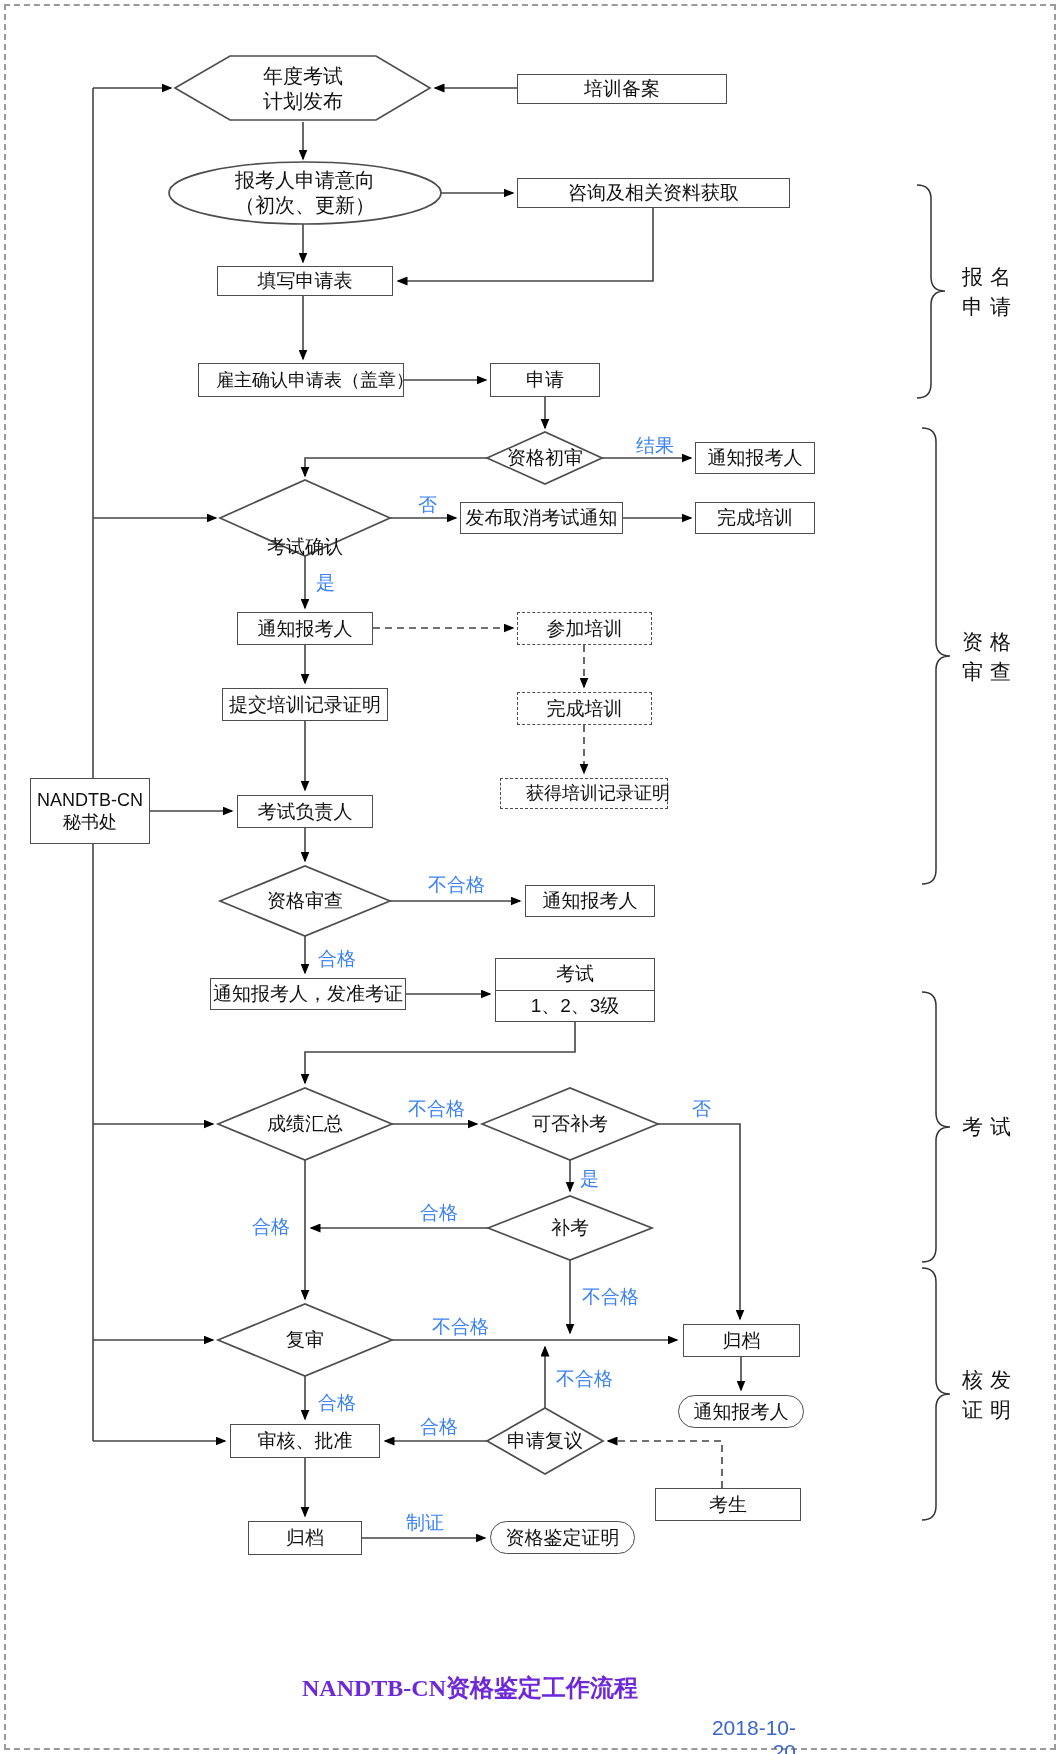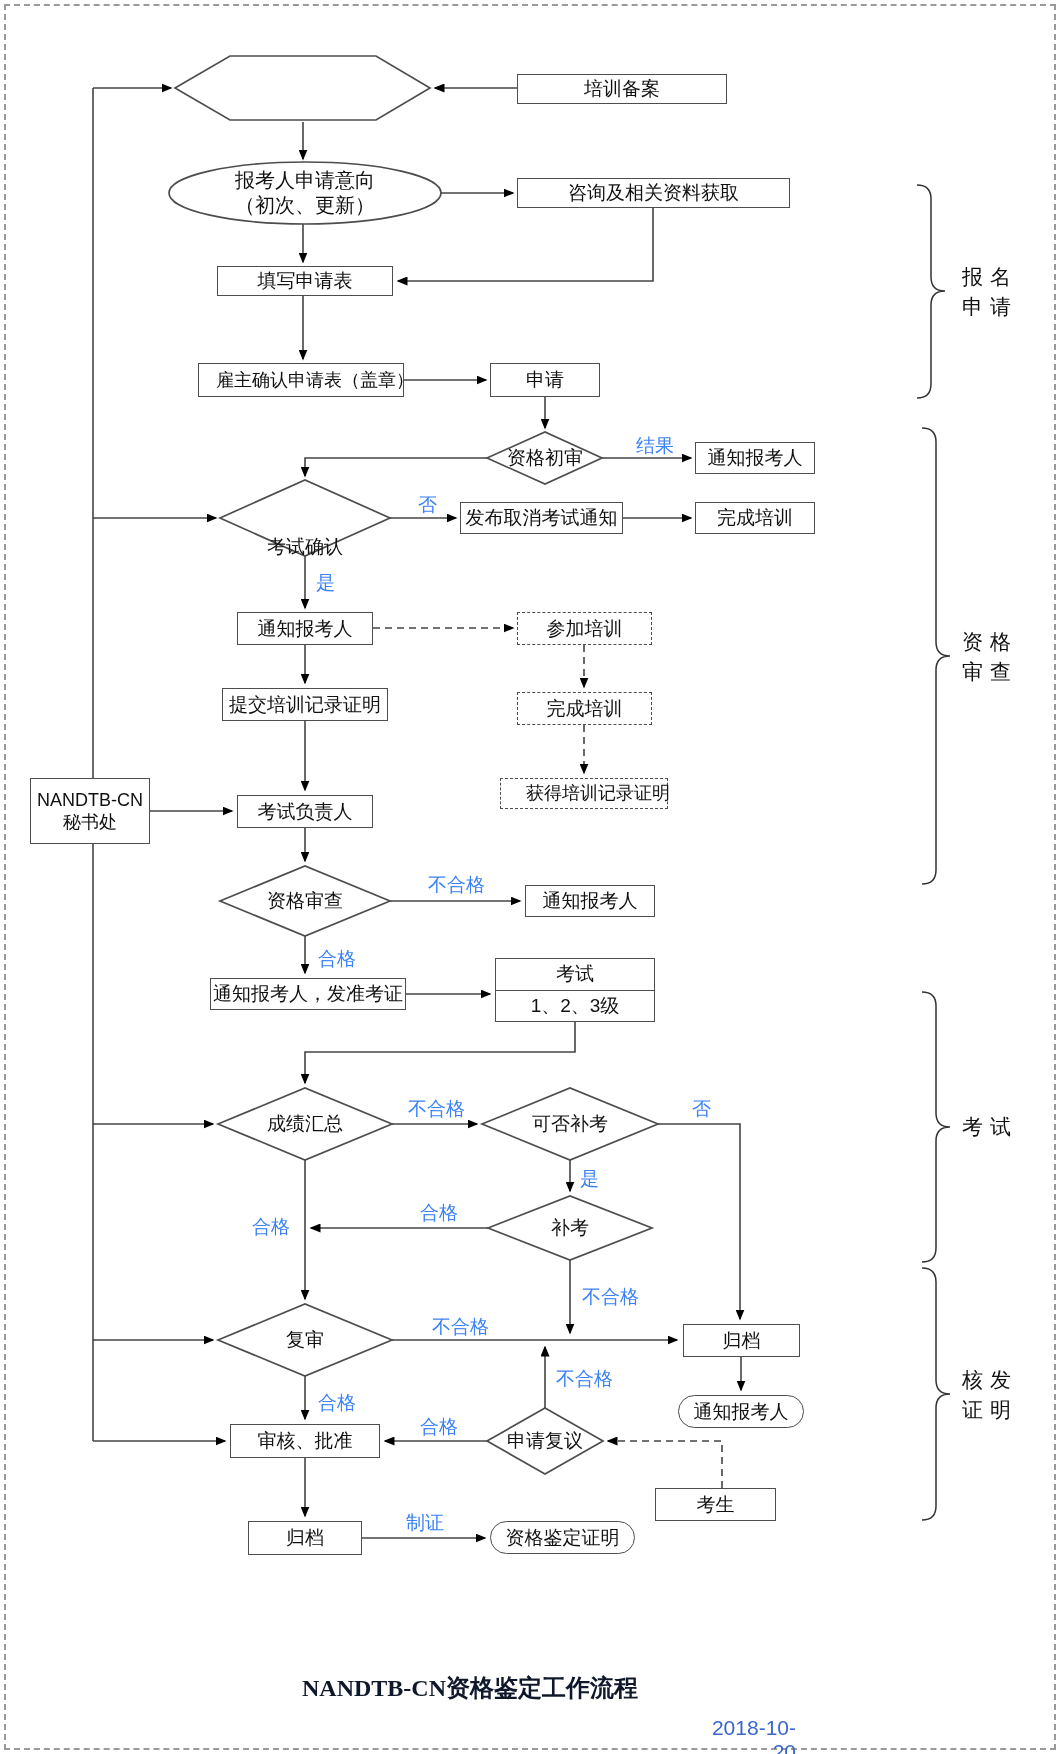--- a/index.html
+++ b/index.html
@@ -14,21 +14,21 @@
   .stadium{border-radius:17px;}
   .naked{border:none;background:transparent;z-index:3;}
   .dbox{flex-direction:column;padding:0;}
   .dbox .cell{width:100%;flex:1;display:flex;align-items:center;justify-content:center;}
   .dbox .cell + .cell{border-top:1.4px solid #4d4d4d;}
   .two{flex-direction:column;}
   .lbl{position:absolute;z-index:3;font-size:19px;white-space:nowrap;color:#3b82f6;}
   .sec{position:absolute;z-index:3;font-size:21px;line-height:30px;letter-spacing:7px;
        white-space:nowrap;color:#111;}
   .title{position:absolute;left:240px;top:1672px;width:460px;text-align:center;z-index:3;
-         font-family:"Liberation Serif","DejaVu Serif",serif;font-weight:bold;font-size:24px;color:#0f172a;}
+         font-family:"Liberation Serif","DejaVu Serif",serif;font-weight:bold;font-size:24px;color:#6d28d9;}
   .date{position:absolute;left:690px;top:1716px;width:106px;text-align:right;z-index:3;
         font-size:21px;}
   .small{font-size:18px;padding-left:28px;}
 </style>
 </head>
 <body>
 
 <div id="canvas">
   <div class="page-border"></div>
 
@@ -104,20 +104,24 @@
       <polygon points="487,1441 545,1408 603,1441 545,1474"></polygon>
     </g>
     <g stroke="#333" stroke-width="1.5" fill="none">
       <path d="M917,185 Q931,185 931,199 L931,277 Q931,291 945,291 Q931,291 931,305 L931,384 Q931,398 917,398"></path>
       <path d="M922,428 Q936,428 936,442 L936,642 Q936,656 950,656 Q936,656 936,670 L936,870 Q936,884 922,884"></path>
       <path d="M922,992 Q936,992 936,1006 L936,1113 Q936,1127 950,1127 Q936,1127 936,1141 L936,1248 Q936,1262 922,1262"></path>
       <path d="M922,1268 Q936,1268 936,1282 L936,1380 Q936,1394 950,1394 Q936,1394 936,1408 L936,1506 Q936,1520 922,1520"></path>
     </g>
   </svg>
 
+  <div class="node naked two" style="left:220px;top:58px;width:166px;height:62px;font-size:20px;">
+    <span>年度考试</span>
+    <span>计划发布</span>
+  </div>
   <div class="node naked two" style="left:170px;top:163px;width:270px;height:60px;font-size:20px;">
     <span>报考人申请意向</span>
     <span>（初次、更新）</span>
   </div>
   <div class="node naked" style="left:487px;top:444px;width:116px;height:28px;">资格初审</div>
   <div class="node naked" style="left:220px;top:533px;width:170px;height:28px;">考试确认</div>
   <div class="node naked" style="left:220px;top:887px;width:170px;height:28px;">资格审查</div>
   <div class="node naked" style="left:218px;top:1110px;width:174px;height:28px;">成绩汇总</div>
   <div class="node naked" style="left:482px;top:1110px;width:176px;height:28px;">可否补考</div>
   <div class="node naked" style="left:488px;top:1214px;width:164px;height:28px;">补考</div>
@@ -144,21 +148,21 @@
   <div class="node" style="left:237px;top:795px;width:136px;height:33px;">考试负责人</div>
   <div class="node" style="left:525px;top:885px;width:130px;height:32px;">通知报考人</div>
   <div class="node" style="left:210px;top:978px;width:196px;height:32px;">通知报考人，发准考证</div>
   <div class="node dbox" style="left:495px;top:958px;width:160px;height:64px;">
     <div class="cell">考试</div>
     <div class="cell">1、2、3级</div>
   </div>
   <div class="node" style="left:683px;top:1324px;width:117px;height:33px;">归档</div>
   <div class="node stadium" style="left:678px;top:1395px;width:126px;height:33px;">通知报考人</div>
   <div class="node" style="left:230px;top:1424px;width:150px;height:34px;">审核、批准</div>
-  <div class="node" style="left:655px;top:1488px;width:121px;height:33px;">考生</div>
+  <div class="node" style="left:655px;top:1488px;width:146px;height:33px;">考生</div>
   <div class="node" style="left:248px;top:1521px;width:114px;height:34px;">归档</div>
   <div class="node stadium" style="left:490px;top:1521px;width:145px;height:33px;">资格鉴定证明</div>
 
   <div class="lbl" style="left:636px;top:433px;">结果</div>
   <div class="lbl" style="left:418px;top:492px;">否</div>
   <div class="lbl" style="left:316px;top:570px;">是</div>
   <div class="lbl" style="left:428px;top:872px;">不合格</div>
   <div class="lbl" style="left:318px;top:946px;">合格</div>
   <div class="lbl" style="left:408px;top:1096px;">不合格</div>
   <div class="lbl" style="left:692px;top:1096px;">否</div>

